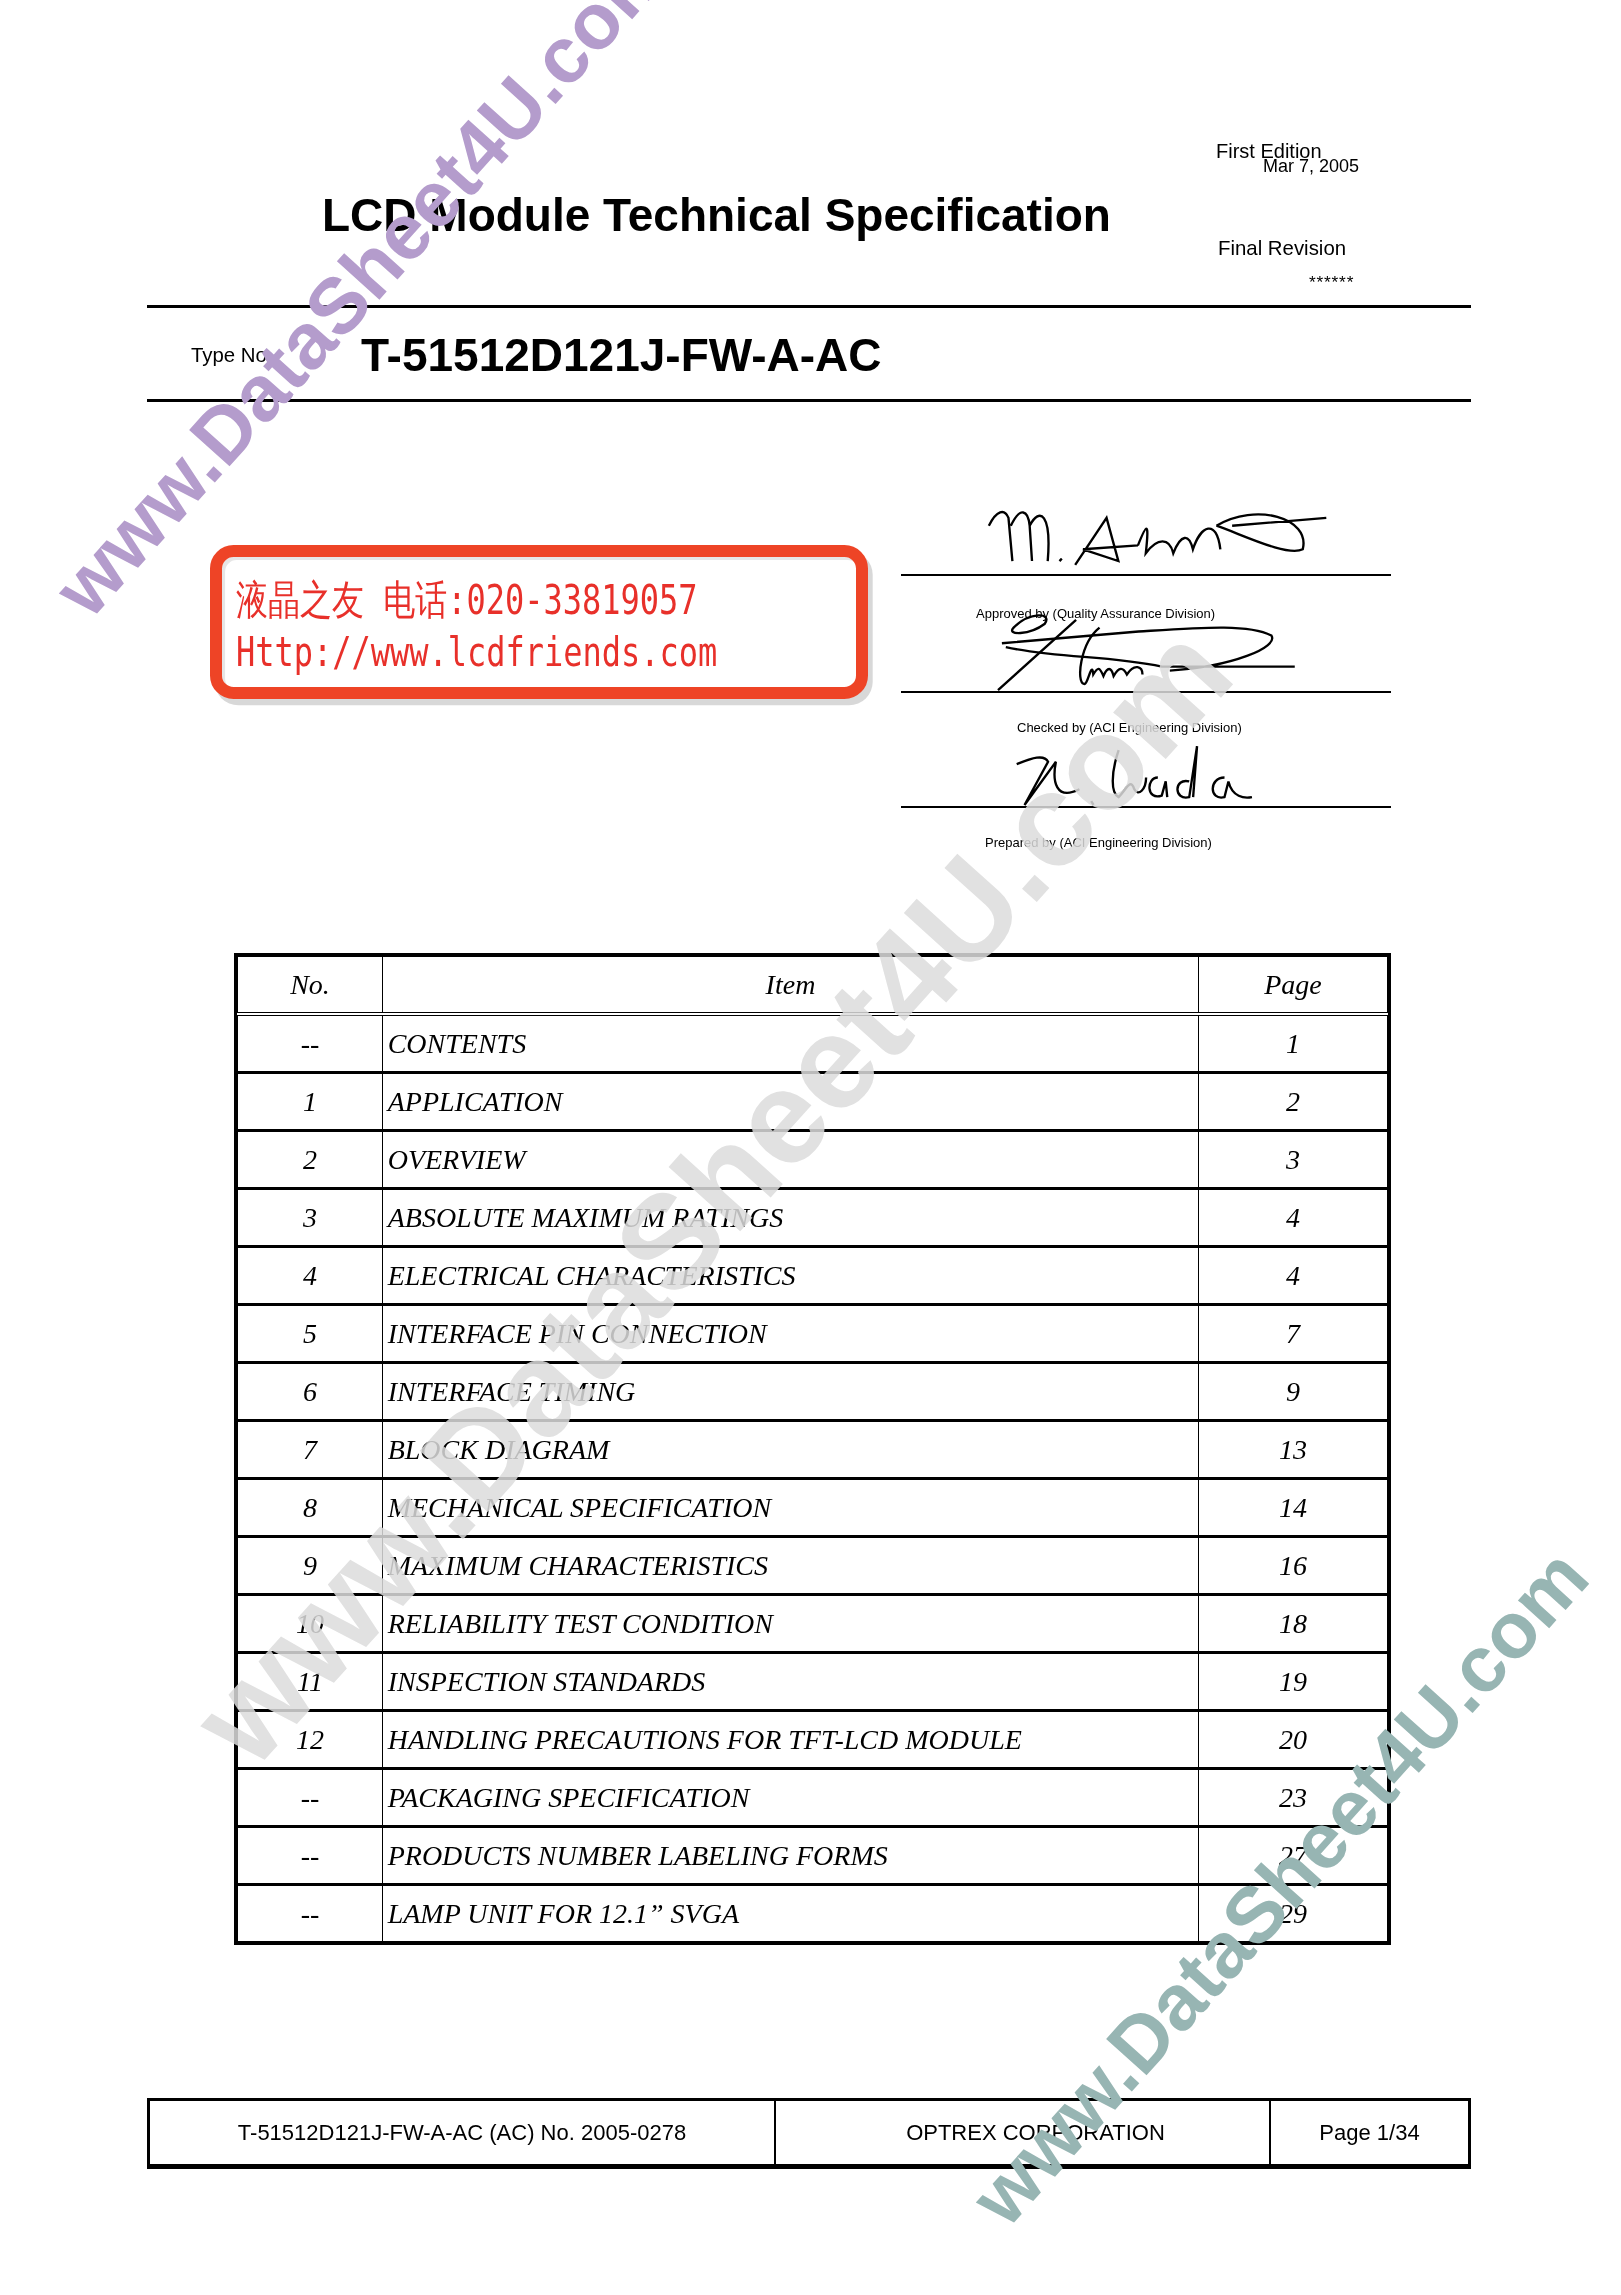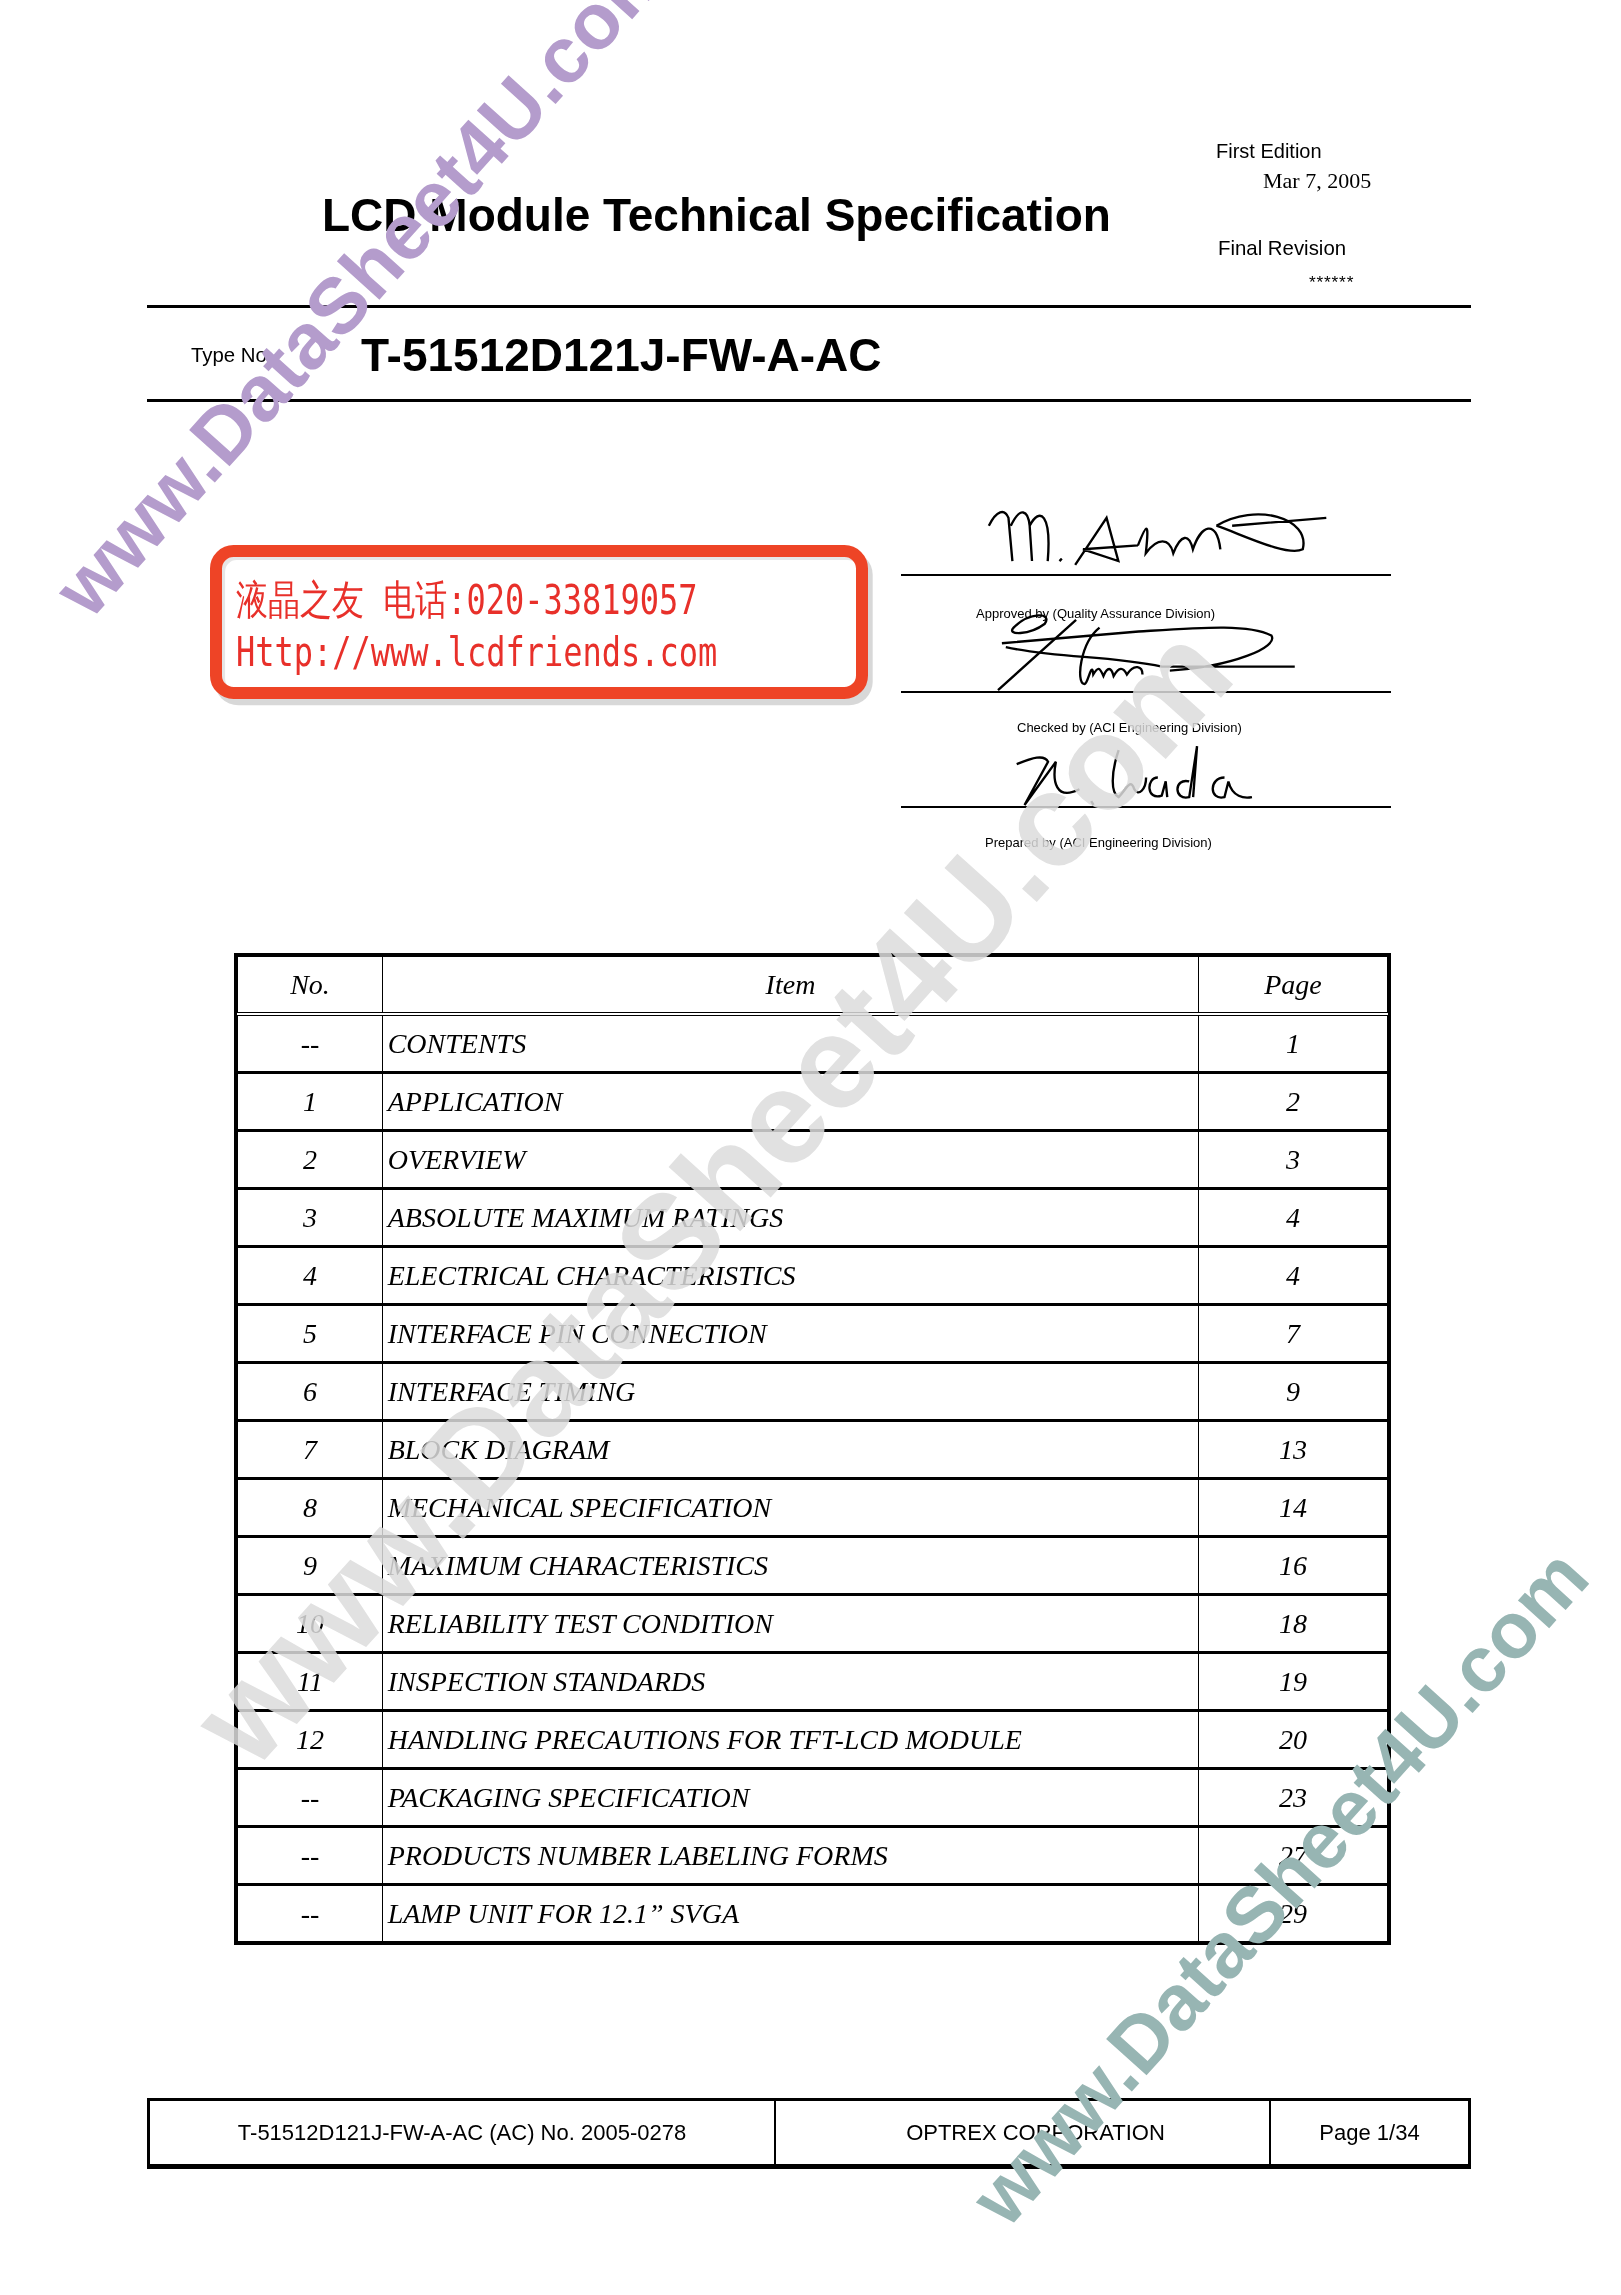--- a/index.html
+++ b/index.html
@@ -3,21 +3,21 @@
 <meta charset="utf-8">
 <style>
   html, body { margin: 0; padding: 0; background: #ffffff; }
   body { width: 1622px; height: 2295px; position: relative; overflow: hidden; font-family: "Liberation Sans", sans-serif; color: #000; }
   .abs { position: absolute; }
 
   .title { left: 0; width: 1492px; top: 188px; text-align: center; font-size: 46px; font-weight: bold; white-space: nowrap; letter-spacing: 0px; }
   .title-inner { position: absolute; left: 322px; top: 0; text-align: left; }
 
   .edition-label { left: 1216px; top: 140px; font-size: 20px; }
-  .edition-date  { left: 1263px; top: 168px; font-size: 22px; font-family: Liberation Serif, serif; }
+  .edition-date  { left: 1263px; top: 156px; font-size: 18px; }
   .rev-label     { left: 1218px; top: 237px; font-size: 20.4px; }
   .rev-value     { left: 1309px; top: 272px; font-size: 17.3px; letter-spacing: 0.8px; }
 
   .rule { left: 147px; width: 1324px; height: 3.1px; background: #000; }
   .type-label { left: 191px; top: 344px; font-size: 20.4px; }
   .type-value { left: 361px; top: 328px; font-size: 46px; font-weight: bold; }
 
   
   .stamp { left: 210px; top: 545px; width: 658px; height: 154px; border: 12.6px solid #ee4426; border-radius: 23.6px; box-sizing: border-box; box-shadow: 4.7px 6.3px 0 #d8d8d8, inset 3.1px 3.1px 0 #e6e6e6; background: #fff; }
   .stamp-line1 { left: 236px; top: 573px; font-family: "DejaVu Sans Mono", monospace; font-size: 41px; color: #e8302a; white-space: nowrap; transform: scaleX(0.78); transform-origin: left top; }

